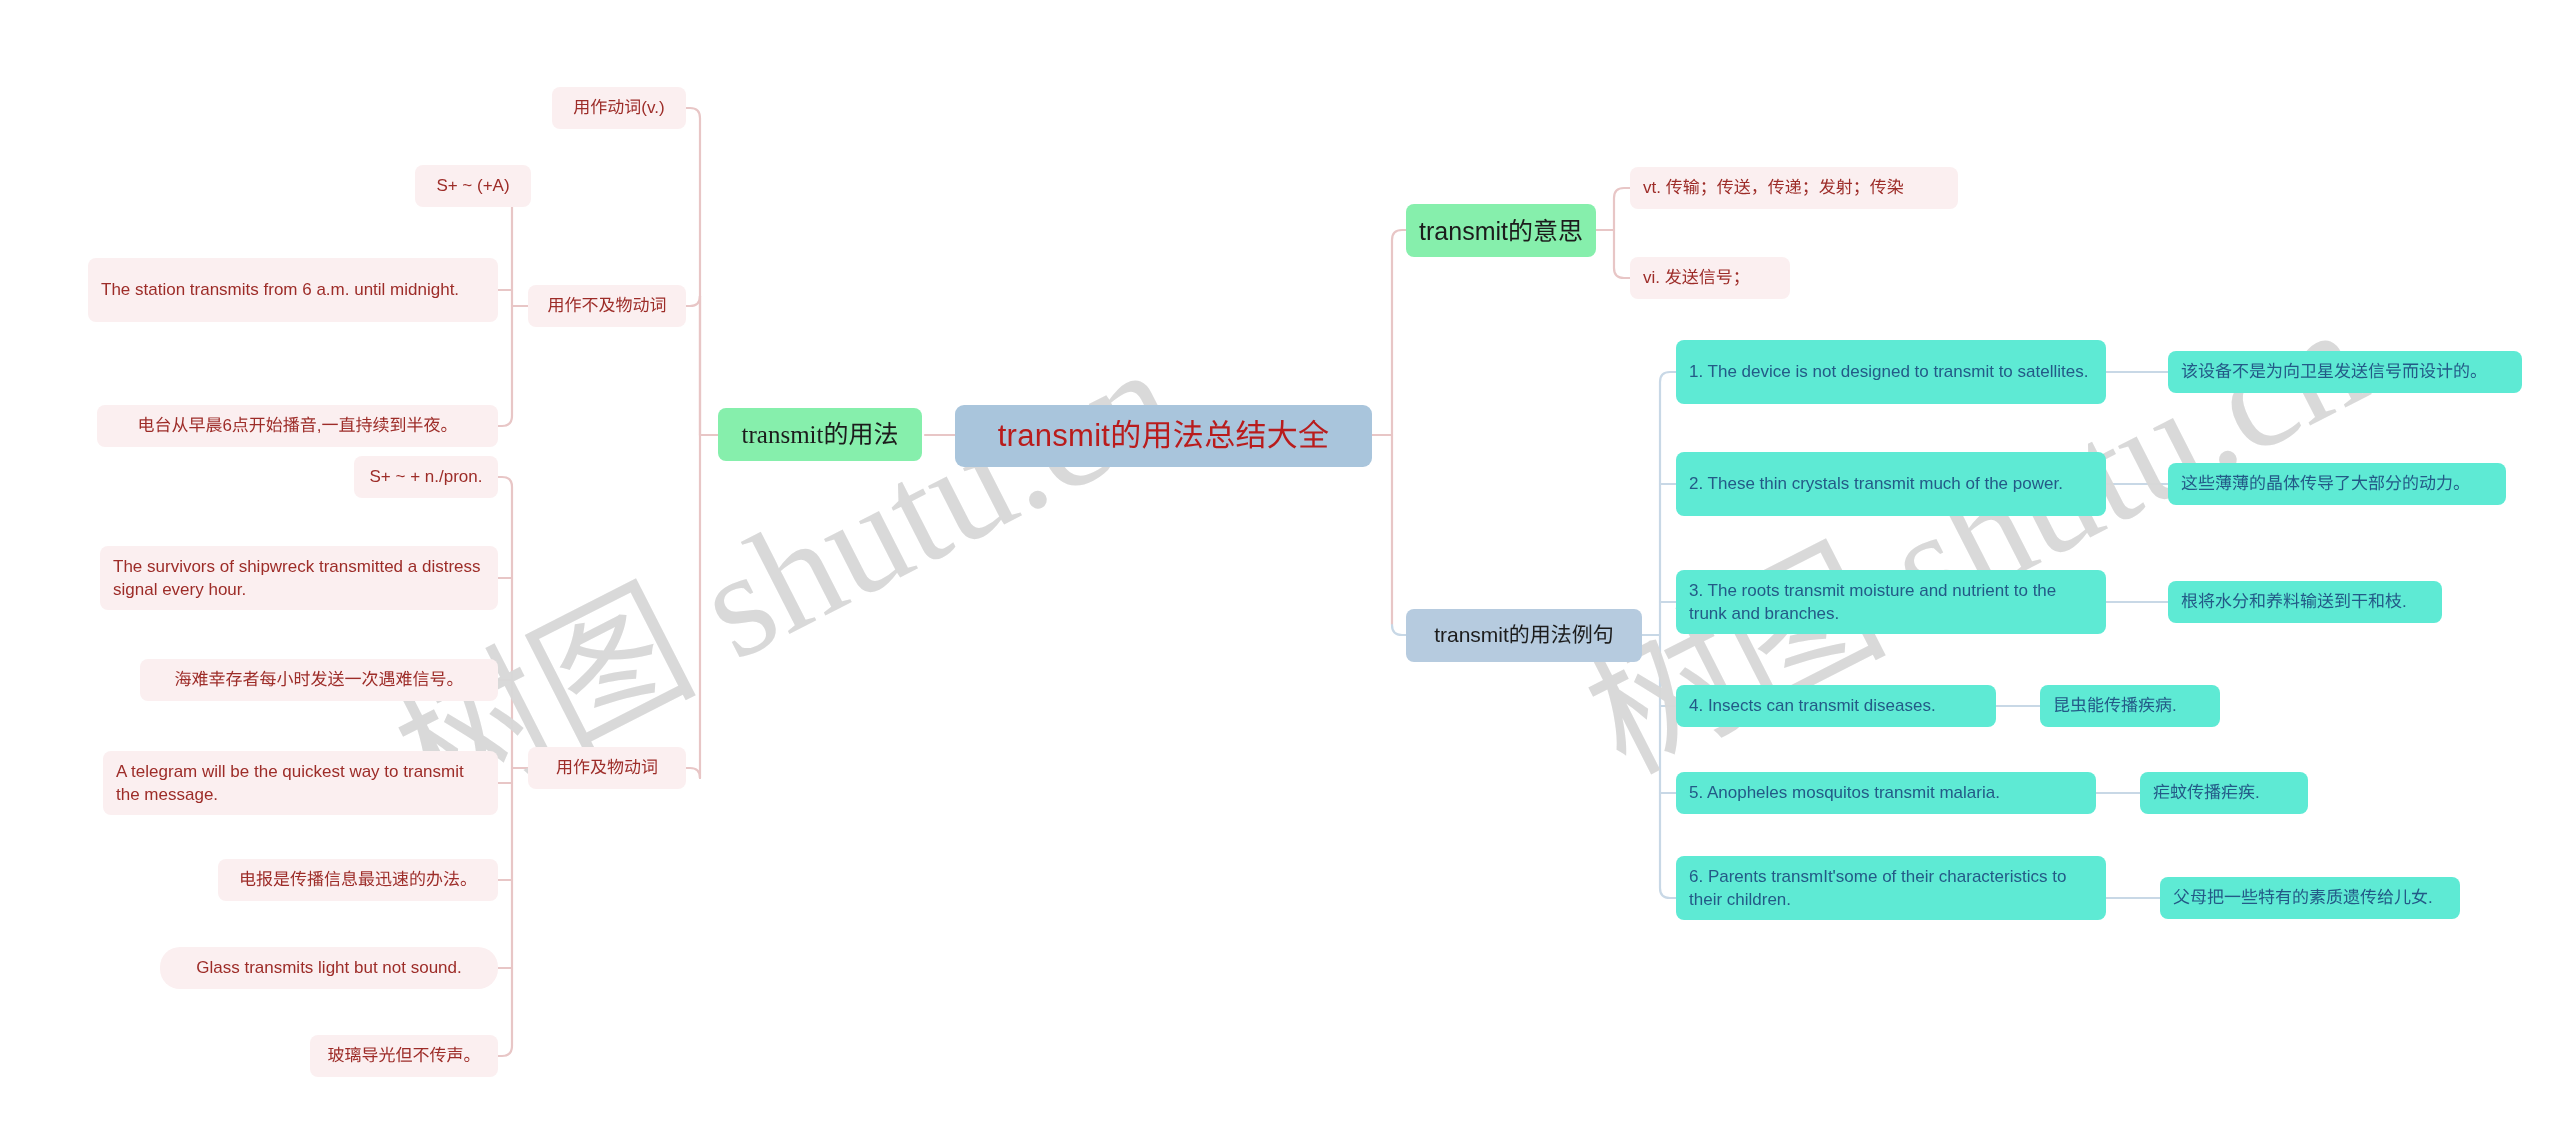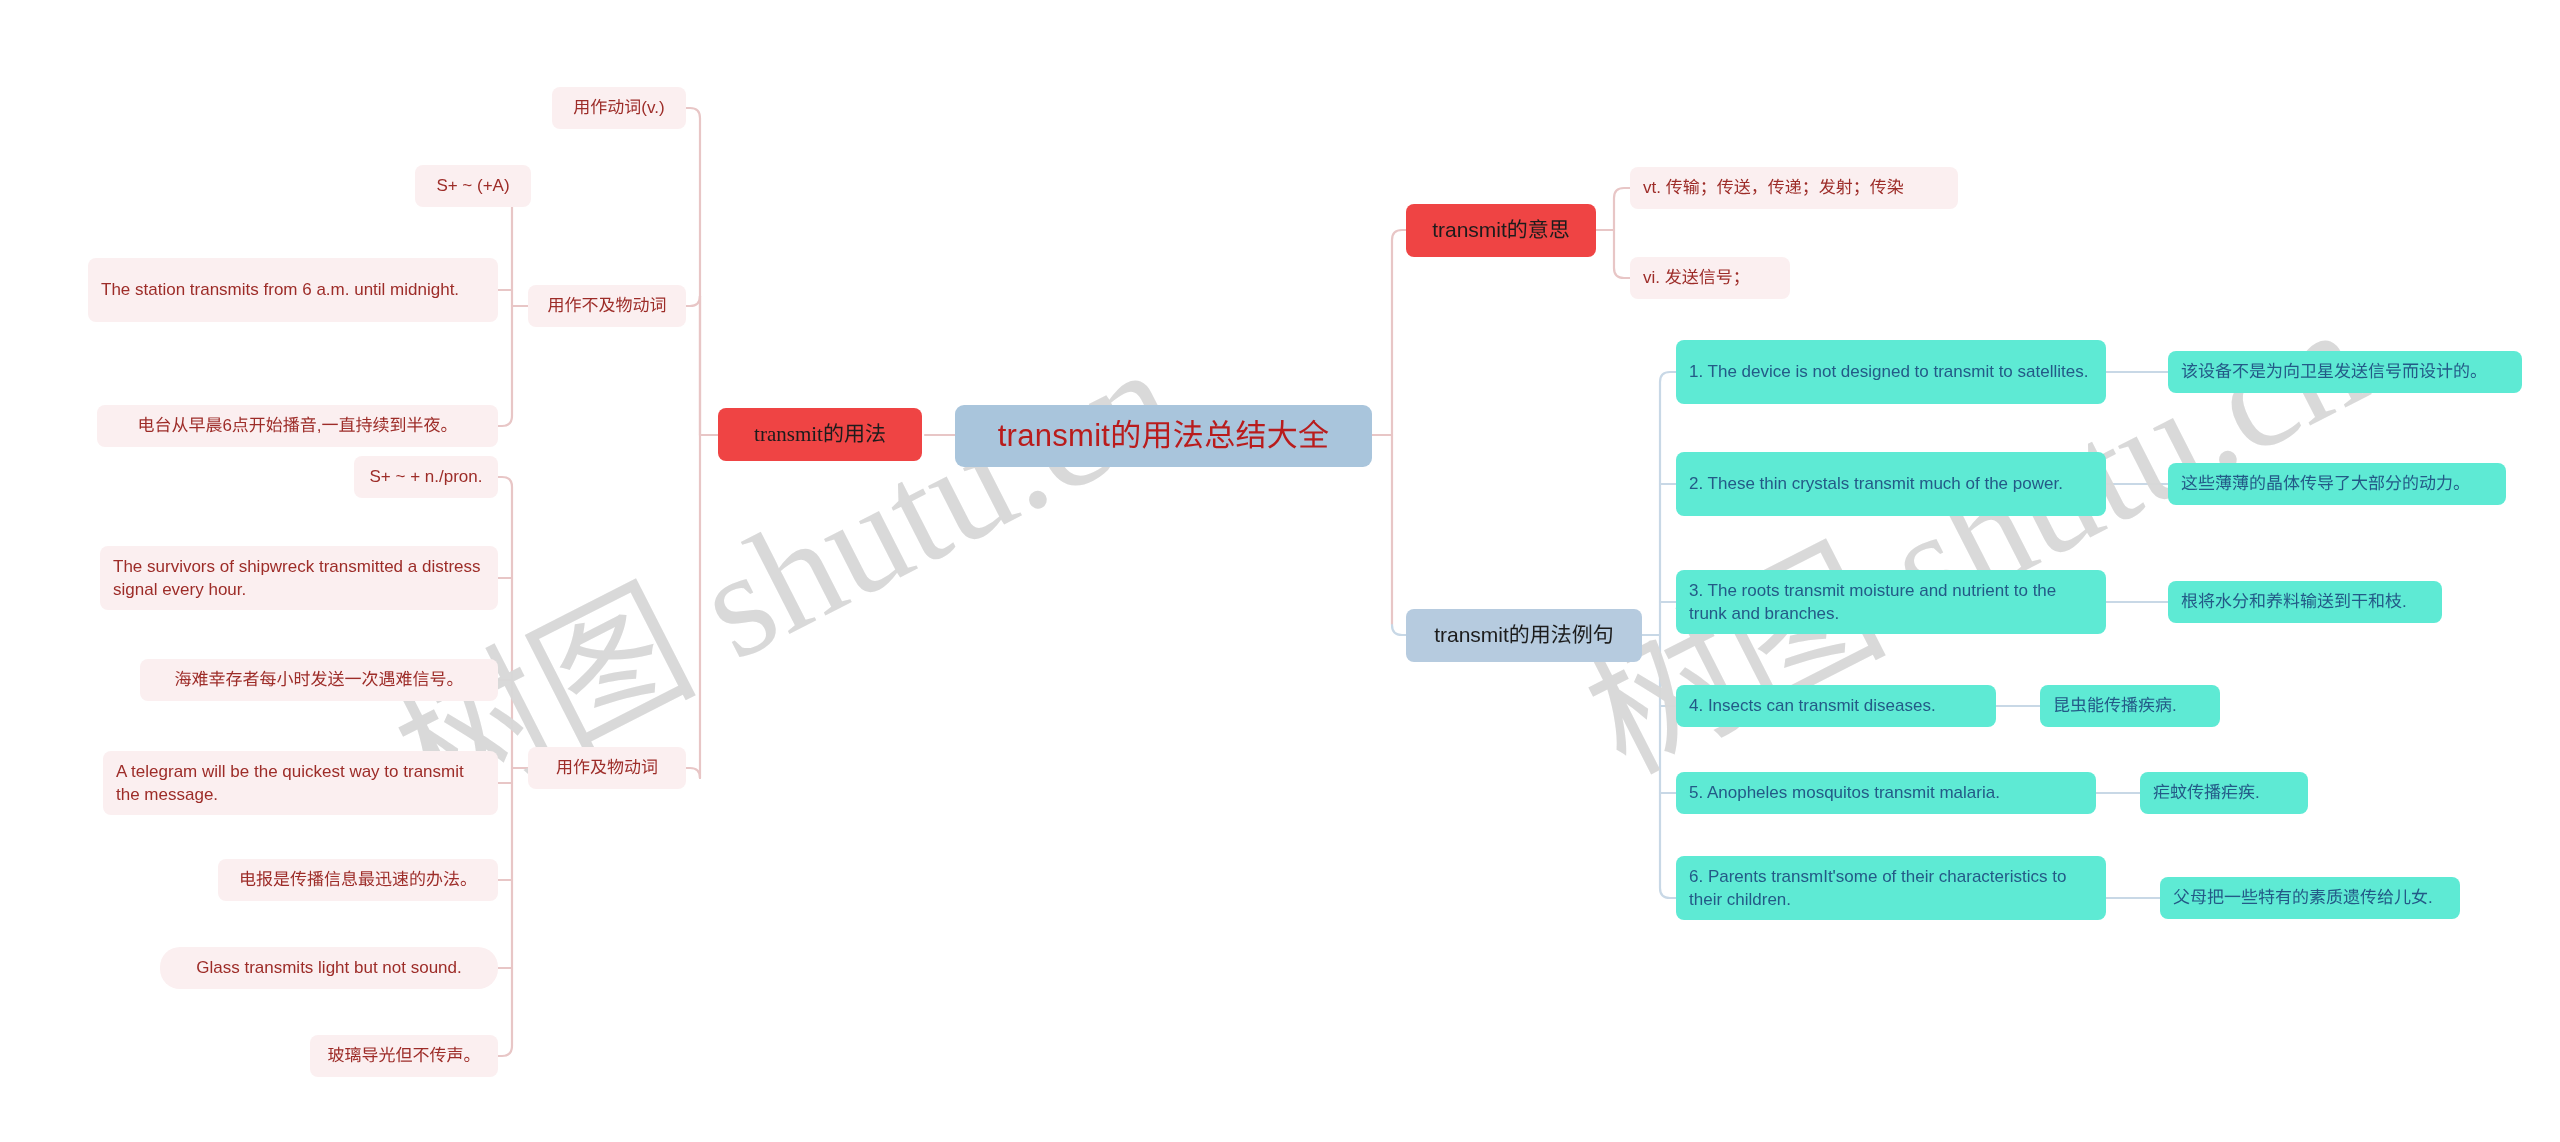--- a/index.html
+++ b/index.html
@@ -67,23 +67,23 @@
     background: #a9c5dc;
     color: #b91c1c;
     font-size: 31px;
     padding: 13px 18px;
     border-radius: 9px;
     letter-spacing: 0.3px;
   }
 
   
   .branch-pink {
-    background: #ef4444;
+    background: #86efac;
     color: #1c1c1c;
-    font-size: 21px;
+    font-size: 25px;
     padding: 10px 12px;
   }
   .branch-blue {
     background: #b6cbdf;
     color: #1c1c1c;
     font-size: 21px;
     padding: 10px 15px;
   }
 
   

